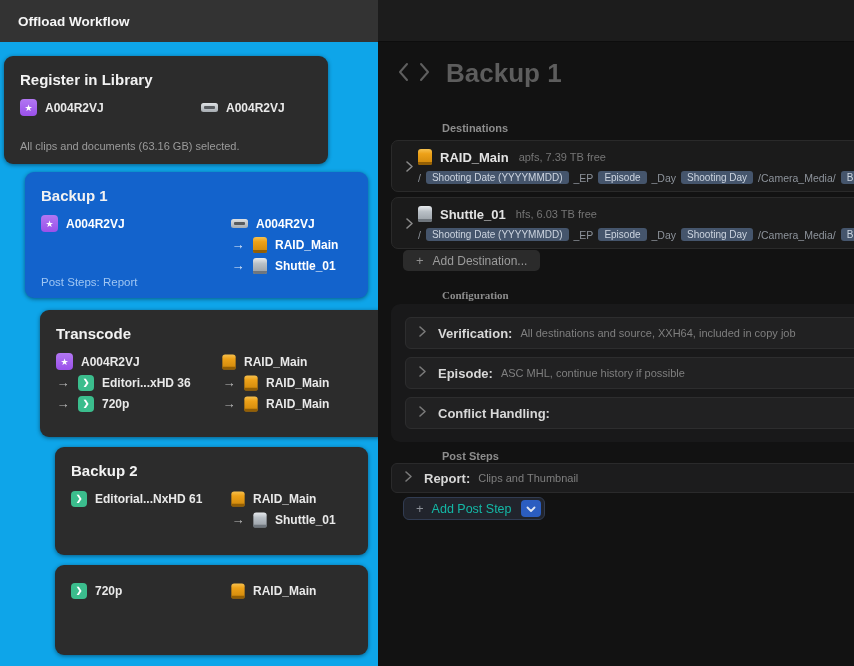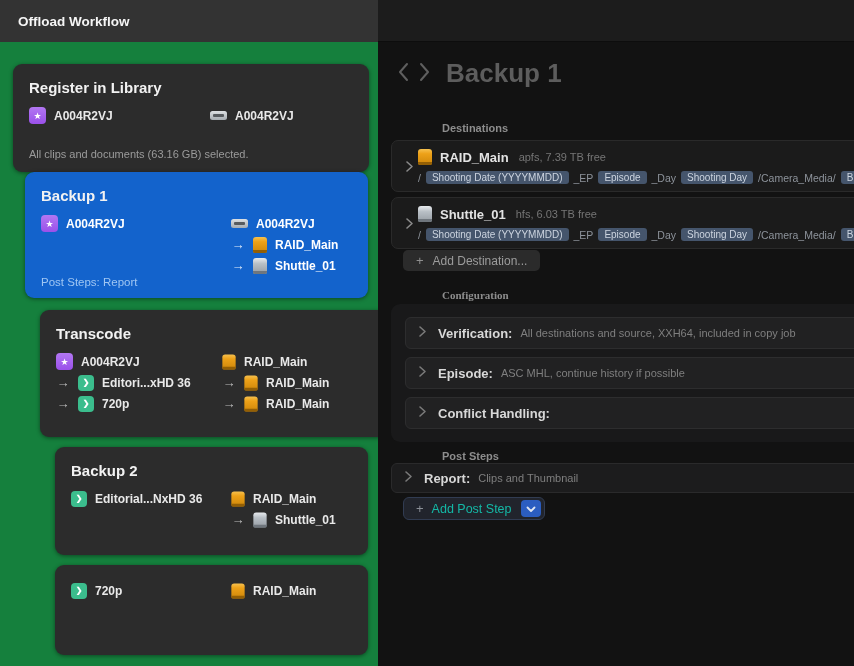--- a/index.html
+++ b/index.html
@@ -1,21 +1,21 @@
 <!DOCTYPE html>
 <html><head>
 <meta charset="utf-8">
 <style>
   * { margin:0; padding:0; box-sizing:border-box; }
   html,body { width:854px; height:666px; overflow:hidden; background:#121212;
     font-family:"Liberation Sans", sans-serif; -webkit-font-smoothing:antialiased; }
   .app { position:relative; width:854px; height:666px; }
 
   
-  .sidebar { position:absolute; left:0; top:0; width:378px; height:666px; background:#15803d; }
+  .sidebar { position:absolute; left:0; top:0; width:378px; height:666px; background:#0ea5e9; }
   .sidebar-header { position:absolute; left:0; top:0; width:378px; height:42px; background:#333333;
     display:flex; align-items:center; padding-left:18px; }
   .sidebar-header-title { color:#f5f5f5; font-size:13.5px; font-weight:bold; }
 
   .card { position:absolute; background:#2c2c2c; border-radius:9px; padding:15px 16px 12px 16px;
     box-shadow:0 1px 4px rgba(0,0,0,.45); display:flex; flex-direction:column; cursor:default; }
   .card.selected { background:#1363cc; }
   .card-title { color:#f2f2f2; font-size:15px; font-weight:bold; margin-bottom:9px; }
   .cols { display:flex; }
   .col { display:flex; flex-direction:column; }
@@ -93,21 +93,21 @@
 </head>
 <body>
 
 <div class="app">
 
   <div class="sidebar">
     <div class="sidebar-header">
       <span class="sidebar-header-title">Offload Workflow</span>
     </div>
 
-    <div class="card" style="top:56px; left:13px; width:356px; height:108px;margin-top:8px;">
+    <div class="card" style="top:56px; left:4px; width:324px; height:108px;">
       <div class="card-title">Register in Library</div>
       <div class="cols">
         <div class="col" style="width:181px;">
           <div class="item-row">
             <span class="icon-star">★</span>
             <span class="item-label">A004R2VJ</span>
           </div>
         </div>
         <div class="col">
           <div class="item-row">
@@ -185,21 +185,21 @@
         </div>
       </div>
     </div>
 
     <div class="card" style="top:447px; left:55px; width:313px; height:108px;">
       <div class="card-title">Backup 2</div>
       <div class="cols">
         <div class="col" style="width:160px;">
           <div class="item-row">
             <span class="icon-play">❯</span>
-            <span class="item-label">Editorial...NxHD 36</span>
+            <span class="item-label">Editorial...NxHD 61</span>
           </div>
         </div>
         <div class="col">
           <div class="item-row">
             <span class="icon-drive orange sm"></span>
             <span class="item-label">RAID_Main</span>
           </div>
           <div class="item-row">
             <span class="arrow">→</span>
             <span class="icon-drive silver sm"></span>

